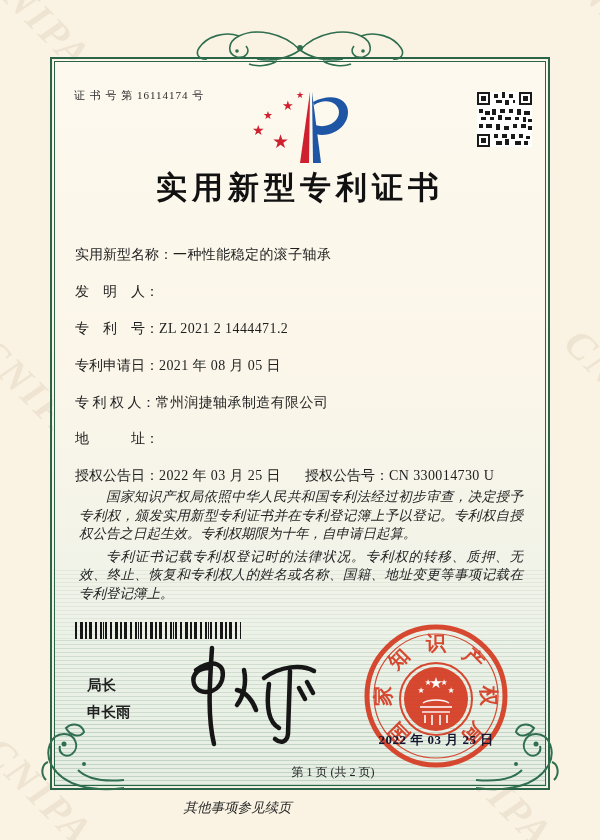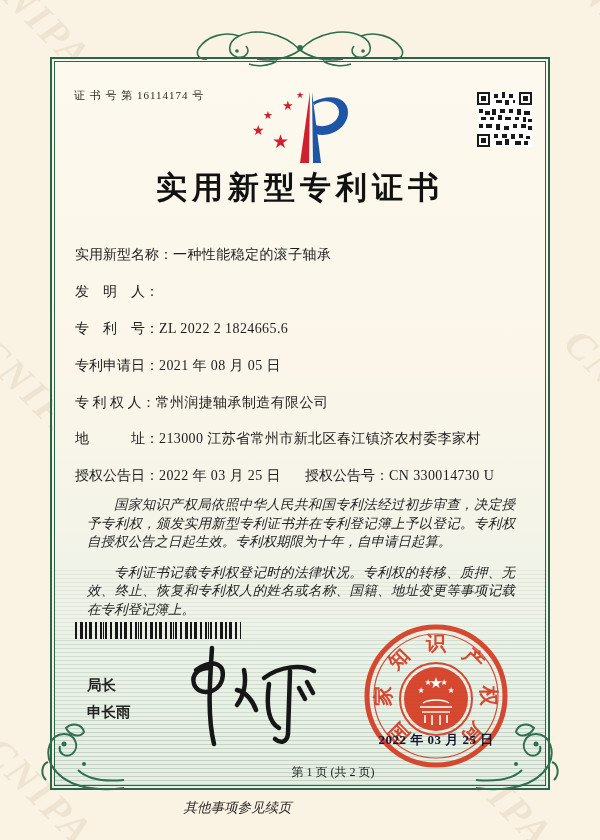--- a/index.html
+++ b/index.html
@@ -39,21 +39,21 @@
   .fields{left:75px;top:237px;width:452px;z-index:4;}
   .frow{height:36.8px;display:flex;align-items:center;font-size:14px;color:#1e1e1e;text-align:center;}
   .flabel{flex:0 0 auto;white-space:pre;}
   .fvalue{white-space:pre;letter-spacing:.4px;}
   .fpair{display:flex;align-items:center;}
   .fpair.first{width:230px;}
 
   
   .bodytext{left:75px;top:484px;width:452px;z-index:4;font-size:13.5px;line-height:18.6px;
             font-style:italic;text-align:justify;color:#242424;}
-  .bodytext p{margin:12px;text-indent:2em;}
+  .bodytext p{margin:4px;text-indent:2em;}
 
   
   .barcode{left:75px;top:622px;width:166px;height:17px;z-index:4;
     background:
       repeating-linear-gradient(90deg,#161616 0 2px,rgba(0,0,0,0) 2px 5px),
       repeating-linear-gradient(90deg,#161616 0 1px,rgba(0,0,0,0) 1px 7px);}
 
   
   .sig-title{left:87px;top:676px;font-size:14.5px;font-weight:600;z-index:4;
              font-family:"Liberation Sans","DejaVu Sans",sans-serif;color:#222;}
@@ -195,33 +195,32 @@
   <div class="abs fields">
     <div class="frow">
       <span class="flabel">实用新型名称：</span>
       <span class="fvalue">一种性能稳定的滚子轴承</span>
     </div>
     <div class="frow">
       <span class="flabel">发　明　人：</span>
     </div>
     <div class="frow">
       <span class="flabel">专　利　号：</span>
-      <span class="fvalue">ZL 2022 2 1824665.6</span>
+      <span class="fvalue">ZL 2021 2 1444471.2</span>
     </div>
     <div class="frow">
       <span class="flabel">专利申请日：</span>
       <span class="fvalue">2021 年 08 月 05 日</span>
     </div>
     <div class="frow">
       <span class="flabel">专 利 权 人：</span>
       <span class="fvalue">常州润捷轴承制造有限公司</span>
     </div>
     <div class="frow">
       <span class="flabel">地　　　址：</span>
-      <span class="fvalue">213000 江苏省常州市新北区春江镇济农村委李家村</span>
     </div>
     <div class="frow">
       <span class="fpair first">
         <span class="flabel">授权公告日：</span>
         <span class="fvalue">2022 年 03 月 25 日</span>
       </span>
       <span class="fpair">
         <span class="flabel">授权公告号：</span>
         <span class="fvalue">CN 330014730 U</span>
       </span>

